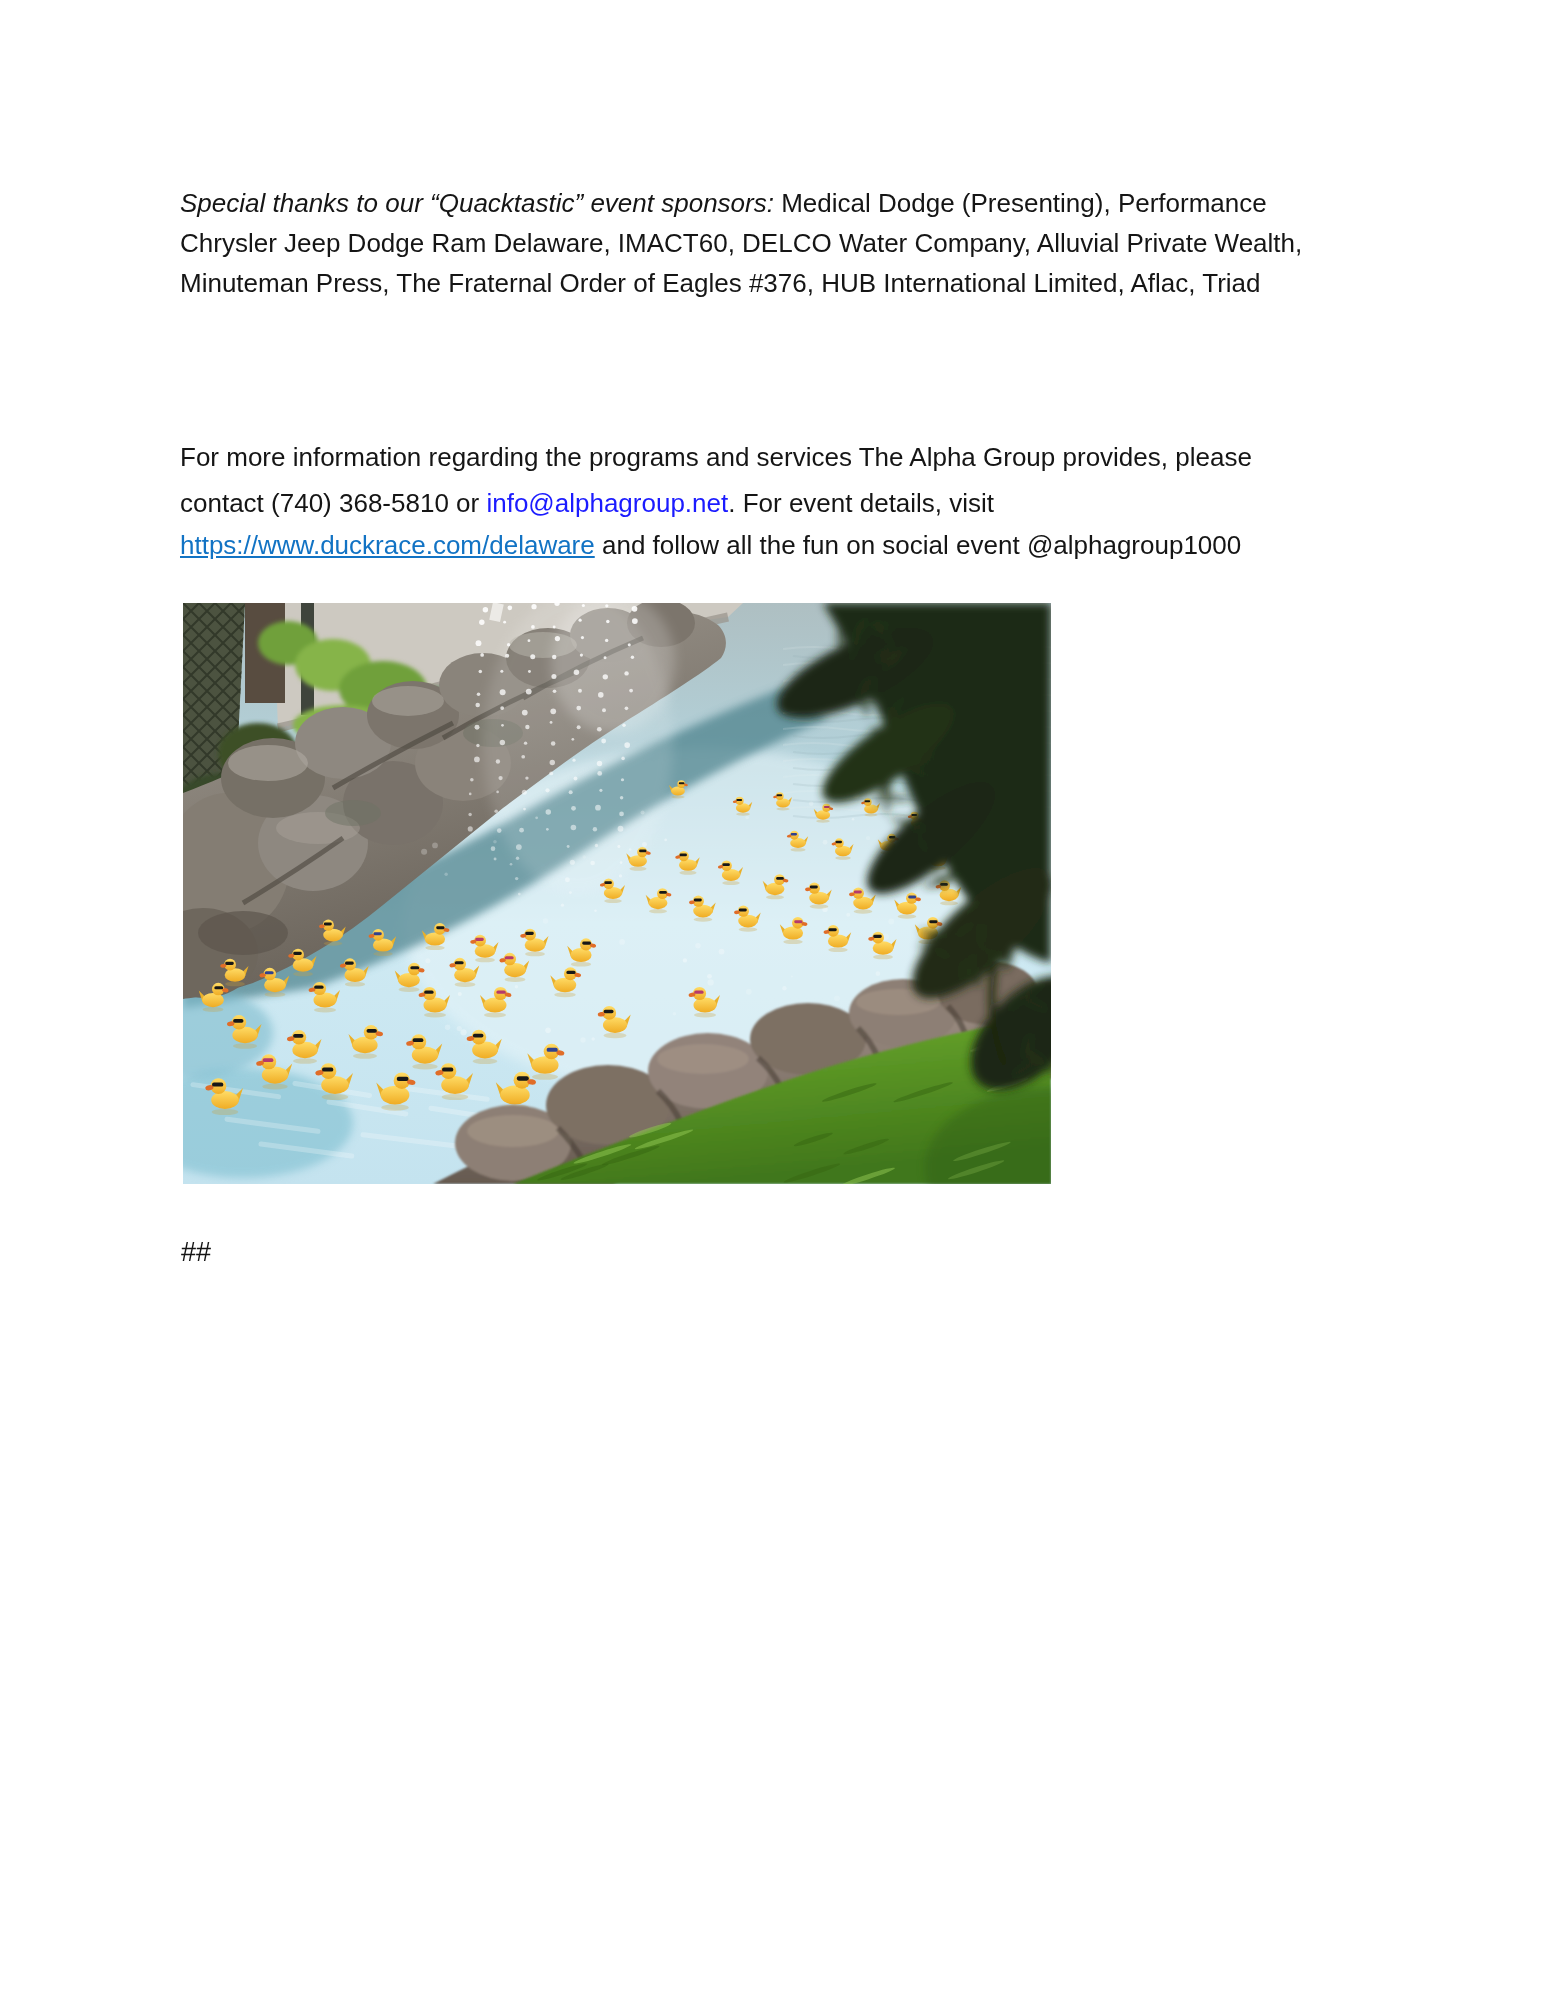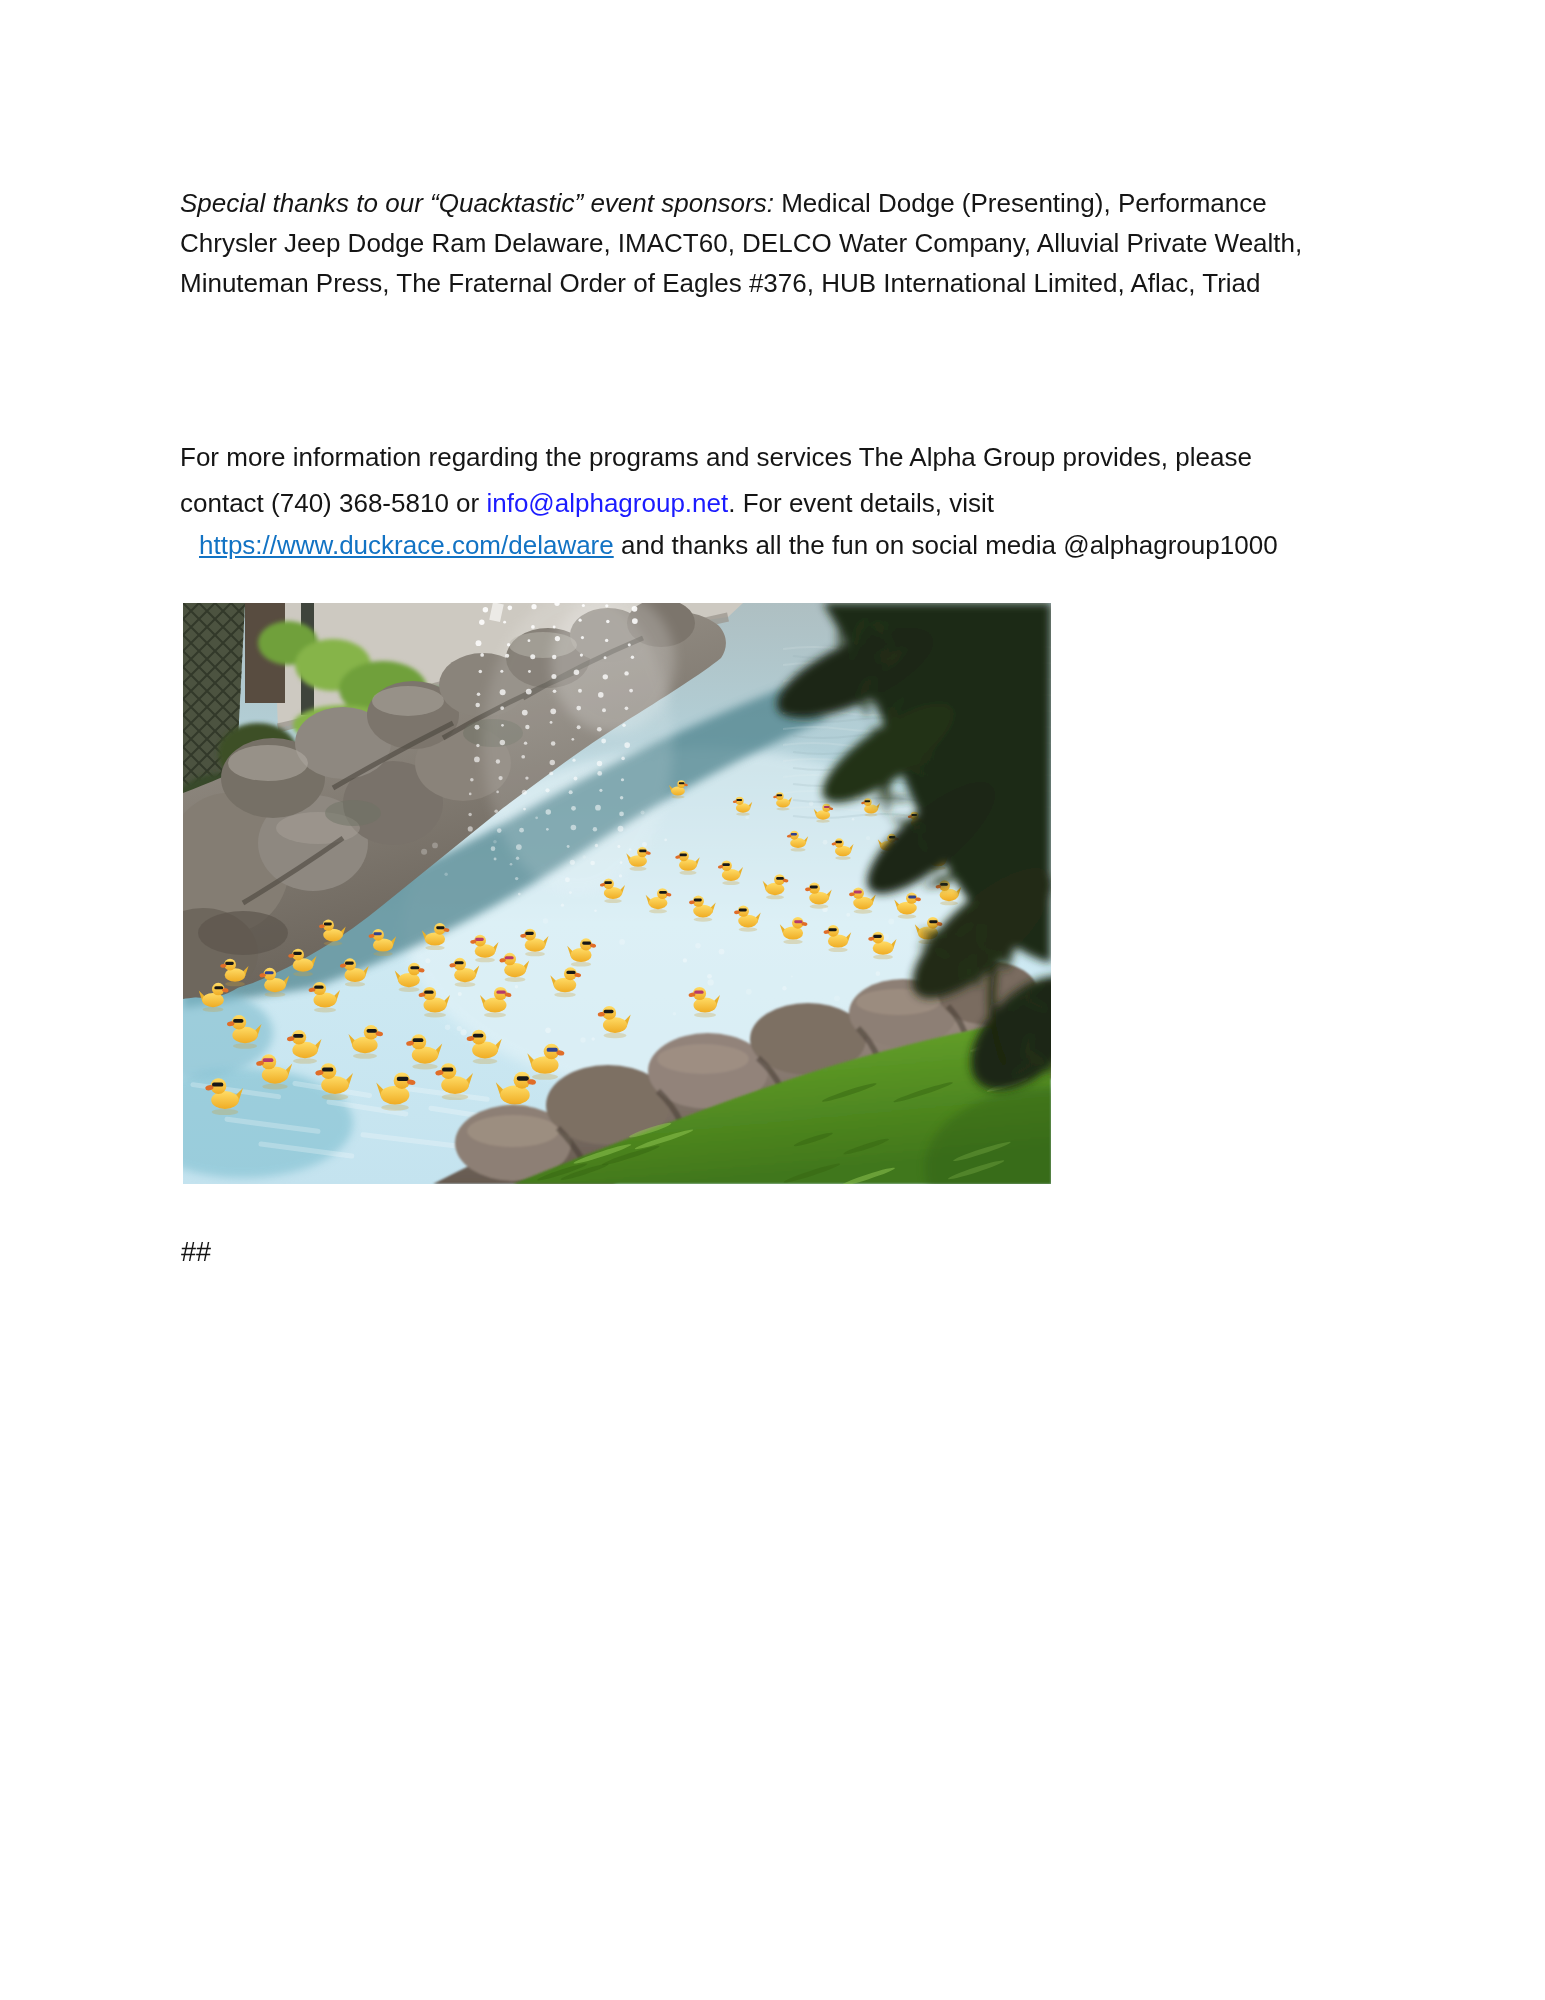--- a/index.html
+++ b/index.html
@@ -6,40 +6,40 @@
   .page{position:relative;width:1545px;height:2000px;background:#fff;overflow:hidden;
         font-family:"Liberation Sans","DejaVu Sans",sans-serif;color:var(--text-color,#151515);}
   .para{position:absolute;left:180px;width:1195px;margin:0;font-size:26px;line-height:40px;}
   .p1{top:183px;}
   .p2{top:436px;}
   .p2 .line{line-height:42px;}
   .p2 .gap{margin-top:4px;}
   .line{display:block;white-space:nowrap;}
   .lead{font-style:italic;margin-top:36px;}
   a.email{color:var(--email-color,#1b1bff);text-decoration:none;cursor:pointer;}
-  a.url{color:var(--url-color,#1273c4);text-decoration:underline;cursor:pointer;margin-left:19px;}
+  a.url{color:var(--url-color,#1273c4);text-decoration:underline;cursor:pointer;}
   .photo{position:absolute;left:183px;top:603px;width:868px;height:581px;}
   .photo svg{display:block;width:868px;height:581px;}
   .endmark{position:absolute;left:181px;top:1232px;margin:0;font-size:27px;line-height:40px;}
 </style>
 </head>
 <body>
 
 <div class="page">
 
   <p class="para p1">
     <span class="line"><span class="lead">Special thanks to our “Quacktastic” event sponsors:</span><span> Medical Dodge (Presenting), Performance</span></span>
     <span class="line">Chrysler Jeep Dodge Ram Delaware, IMACT60, DELCO Water Company, Alluvial Private Wealth,</span>
     <span class="line">Minuteman Press, The Fraternal Order of Eagles #376, HUB International Limited, Aflac, Triad</span>
   </p>
 
   <p class="para p2">
     <span class="line">For more information regarding the programs and services The Alpha Group provides, please</span>
     <span class="line gap"><span>contact (740) 368-5810 or </span><a class="email">info@alphagroup.net</a><span>. For event details, visit</span></span>
-    <span class="line"><a class="url">https://www.duckrace.com/delaware</a><span> and thanks all the fun on social media @alphagroup1000</span></span>
+    <span class="line"><a class="url">https://www.duckrace.com/delaware</a><span> and follow all the fun on social event @alphagroup1000</span></span>
   </p>
 
   <div class="photo">
     <svg id="scene" viewBox="0 0 868 581" role="img" aria-label="Hundreds of yellow rubber ducks wearing sunglasses float along a water-park lazy river. A rock wall with spraying water lines the left bank below a sidewalk, fence and bushes; a blurred evergreen branch hangs across the upper right; boulders and bright green grass fill the lower right.">
       <defs>
         <linearGradient id="gWater" x1="0" y1="0" x2="0" y2="1">
           <stop offset="0" stop-color="#aebfc2"></stop>
           <stop offset="0.30" stop-color="#b4d4dd"></stop>
           <stop offset="0.55" stop-color="#cfeaf3"></stop>
           <stop offset="1" stop-color="#c4e3ef"></stop>

